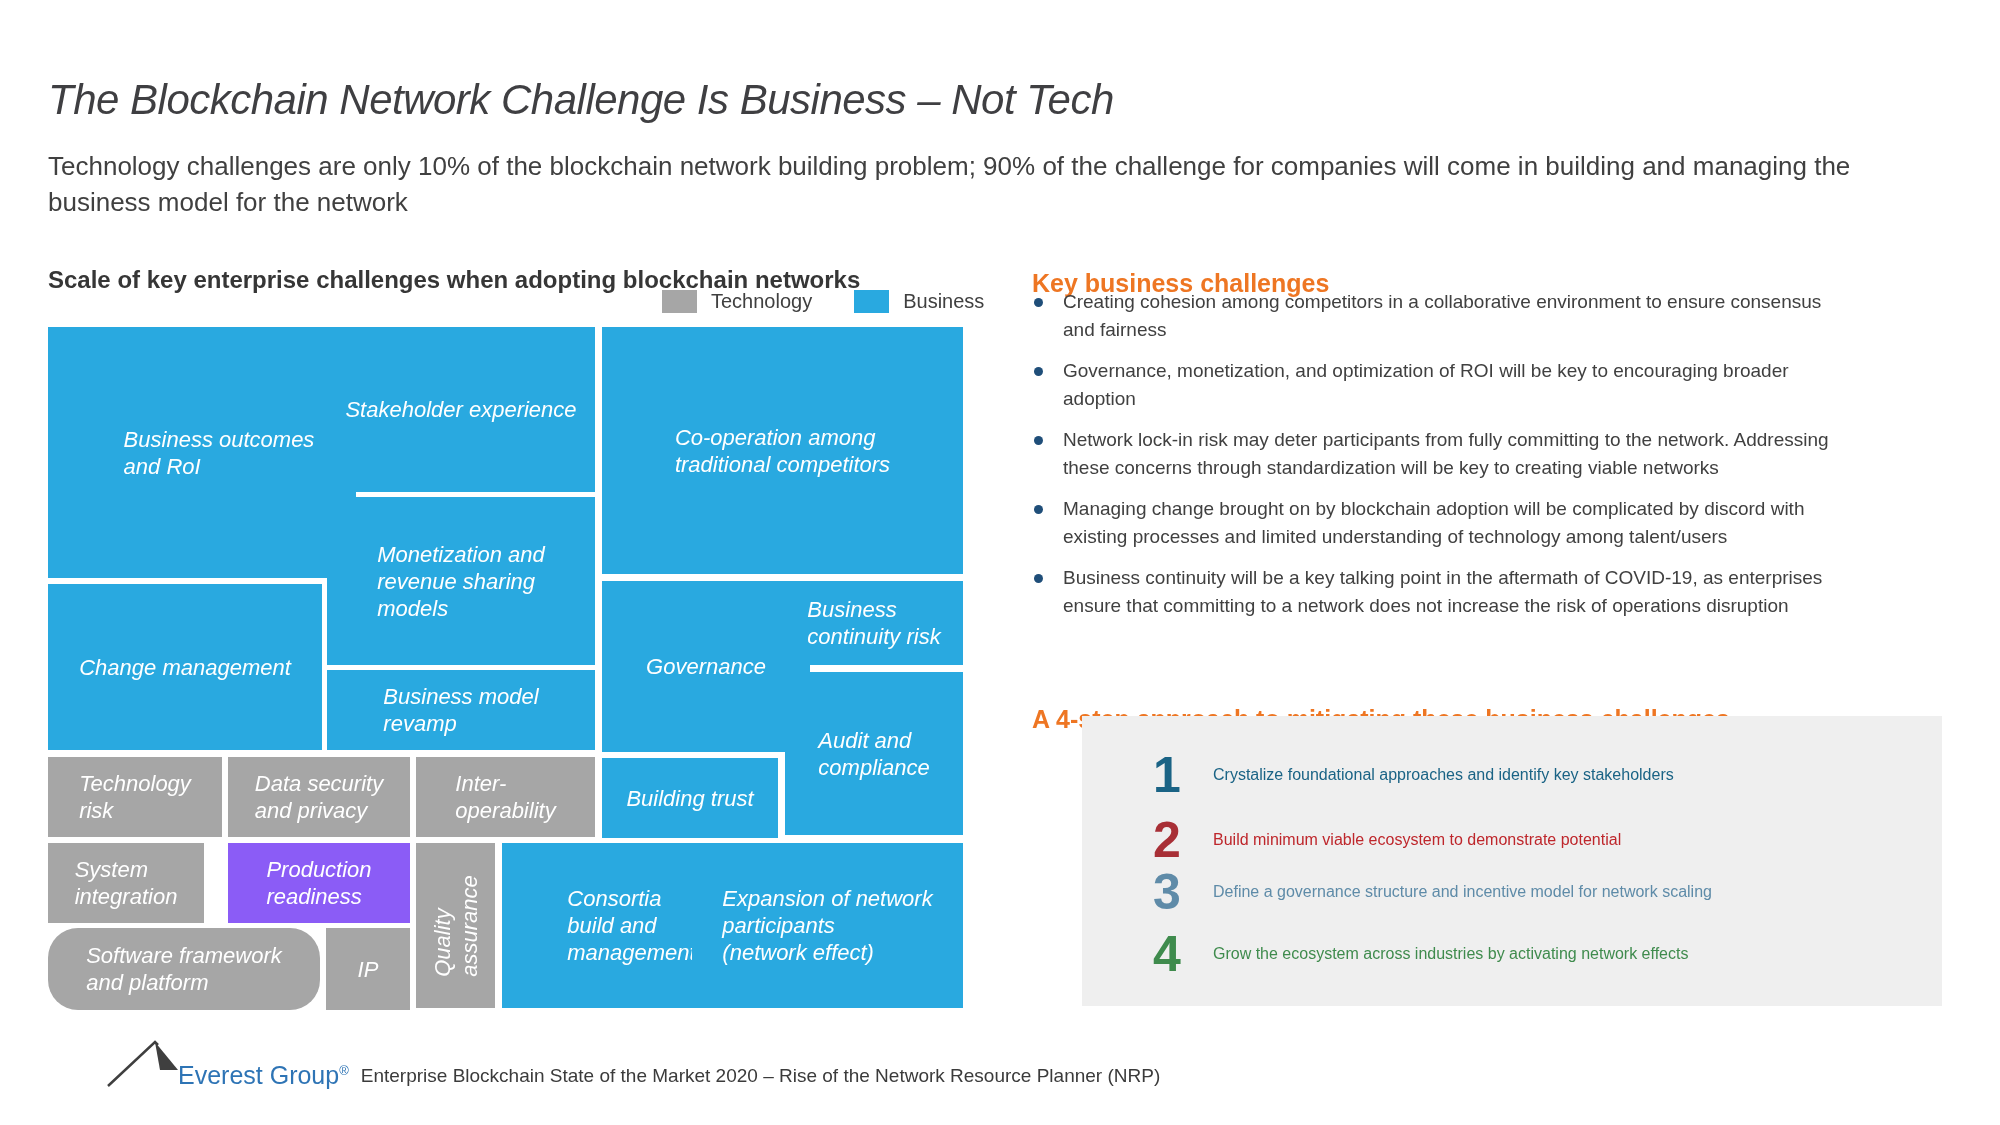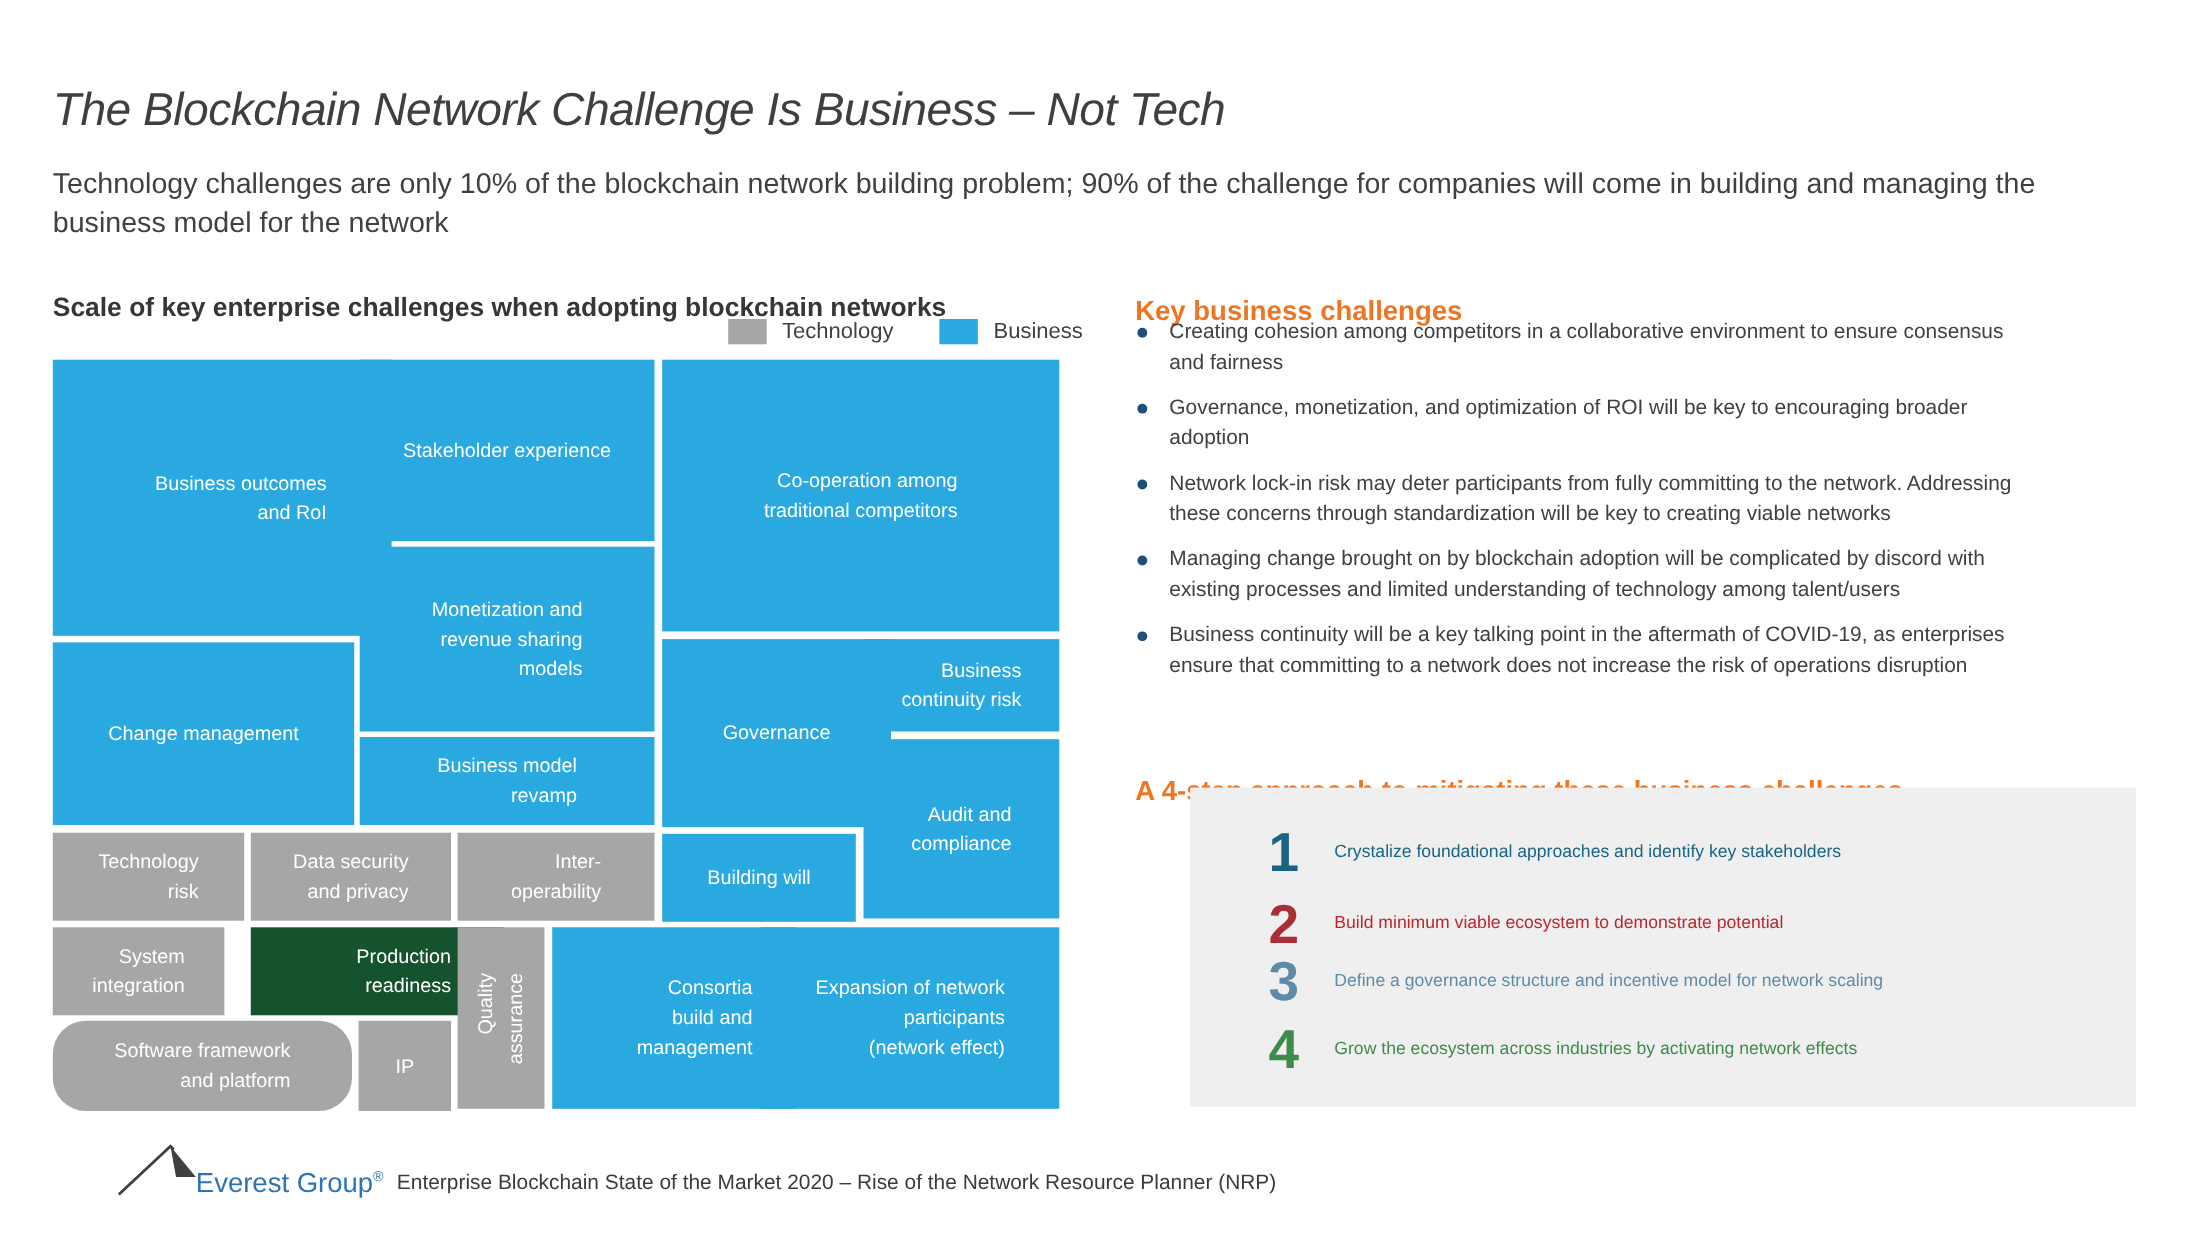--- a/index.html
+++ b/index.html
@@ -24,22 +24,23 @@
   }
 
   .legend { left:662px; top:290px; display:flex; gap:42px; }
   .legend-item { display:flex; align-items:center; gap:14px; }
   .legend-swatch { width:35px; height:23px; display:inline-block; }
   .legend-label { font-size:20px; color:#404040; }
 
   .treemap { left:48px; top:325px; width:917px; height:687px; }
   .tm-box {
     position:absolute; display:flex; align-items:center; justify-content:center;
-    text-align:right; color:#ffffff; font-size:18px; line-height:27px;
+    text-align:left; color:#ffffff; font-size:22px; line-height:27px;
     white-space:pre-line;
+    font-style:italic;
   }
   .tm-box .rot {
     transform:rotate(-90deg); transform-origin:center; white-space:pre-line;
   }
 
   .section-heading { font-size:25px; font-weight:bold; color:#ee7623; }
   .challenges-heading { left:1032px; top:244px; }
   .bullets { left:1032px; top:288px; width:930px; }
   .bullet-row { display:flex; margin-bottom:13px; }
   .bullet-dot {
@@ -96,24 +97,24 @@
     <div class="tm-box" style="left: 737px; top: 256px; width: 178px; height: 84px; background: rgb(41, 169, 224);">Business
 continuity risk</div>
     <div class="tm-box" style="left: 737px; top: 347px; width: 178px; height: 163px; background: rgb(41, 169, 224);">Audit and
 compliance</div>
     <div class="tm-box" style="left: 0px; top: 432px; width: 174px; height: 80px; background: rgb(166, 166, 166);">Technology
 risk</div>
     <div class="tm-box" style="left: 180px; top: 432px; width: 182px; height: 80px; background: rgb(166, 166, 166);">Data security
 and privacy</div>
     <div class="tm-box" style="left: 368px; top: 432px; width: 179px; height: 80px; background: rgb(166, 166, 166);">Inter-
 operability</div>
-    <div class="tm-box" style="left: 554px; top: 433px; width: 176px; height: 80px; background: rgb(41, 169, 224);">Building will</div>
+    <div class="tm-box" style="left: 554px; top: 433px; width: 176px; height: 80px; background: rgb(41, 169, 224);">Building trust</div>
     <div class="tm-box" style="left: 0px; top: 518px; width: 156px; height: 80px; background: rgb(166, 166, 166);">System
 integration</div>
-    <div class="tm-box" style="left: 180px; top: 518px; width: 182px; height: 80px; background: #14532d; padding-left: 48px;">Production
+    <div class="tm-box" style="left: 180px; top: 518px; width: 182px; height: 80px; background: #8b5cf6;">Production
 readiness</div>
     <div class="tm-box" style="left: 368px; top: 518px; width: 79px; height: 165px; background: rgb(166, 166, 166);"><div class="rot">Quality
 assurance</div></div>
     <div class="tm-box" style="left: 454px; top: 518px; width: 183px; height: 165px; background: rgb(41, 169, 224); padding-left: 38px;">Consortia
 build and
 management</div>
     <div class="tm-box" style="left: 644px; top: 518px; width: 271px; height: 165px; background: rgb(41, 169, 224);">Expansion of network
 participants
 (network effect)</div>
     <div class="tm-box" style="left: 0px; top: 603px; width: 272px; height: 82px; background: rgb(166, 166, 166); border-radius: 30px;">Software framework

